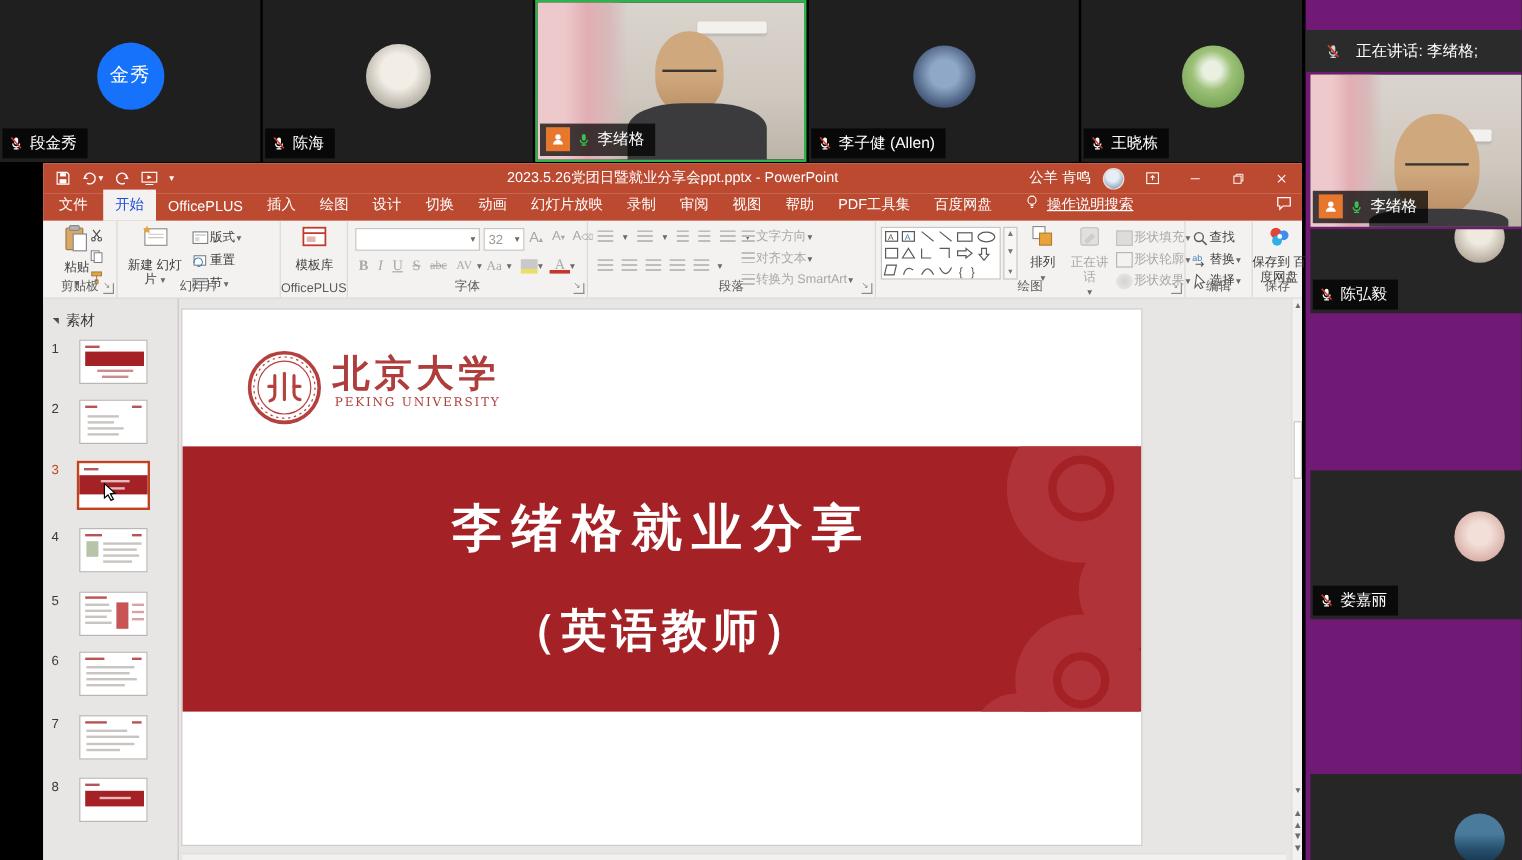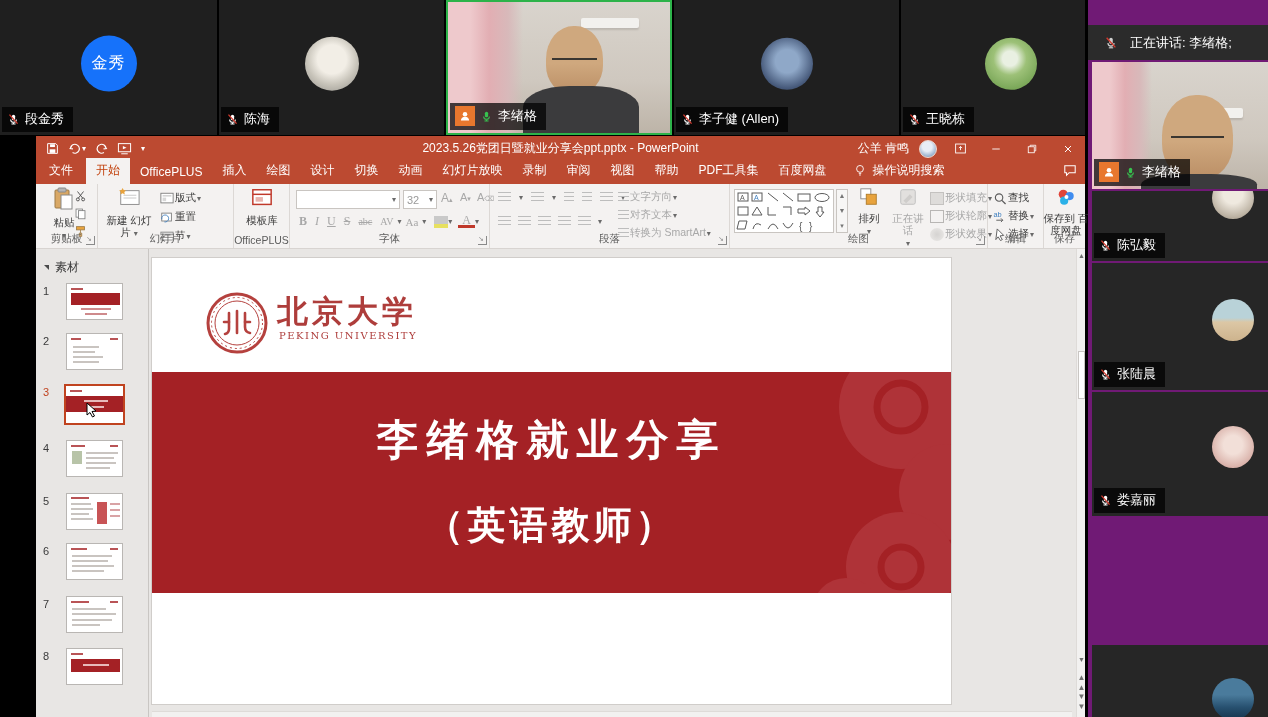--- a/index.html
+++ b/index.html
@@ -44,22 +44,22 @@
   
   .ppt { position:absolute; left:36px; top:136px; width:1049px; height:581px; background:#f4f2f1; }
   .titlebar { position:absolute; left:0; top:0; width:100%; height:25px; background:#bc4a31; display:flex; align-items:center; }
   .qat { display:flex; align-items:center; gap:9px; padding-left:10px; color:#fff; }
   .wtitle { position:absolute; left:0; right:0; text-align:center; color:#fff; font-size:12px; pointer-events:none; }
   .tb-right { position:absolute; right:4px; top:0; height:25px; display:flex; align-items:center; gap:10px; color:#fff; }
   .acct-av { width:18px; height:18px; border-radius:50%; background:radial-gradient(circle at 45% 35%,#e8eef6 0 35%,#9db4cf 70%,#55718f 100%); border:1px solid #f0d9d0; }
   .winbtn { width:26px; height:25px; display:flex; align-items:center; justify-content:center; }
   .tabrow { position:absolute; left:0; top:25px; width:100%; height:23px; background:#bc4a31; display:flex; align-items:flex-end; }
   .tab { color:#fff; font-size:12px; padding:4px 10px 5px; white-space:nowrap; }
-  .tab.sel { background:#f4f2f1; color:#c2410c; }
-  .tellme { display:flex; align-items:center; gap:6px; color:#fff; font-size:12px; padding:4px 8px 5px; margin-left:10px; }
+  .tab.sel { background:#f4f2f1; color:#1d4ed8; }
+  .tellme { display:flex; gap:6px; color:#fff; font-size:12px; padding:4px 8px 5px; margin-left:10px;text-decoration:underline; }
   .tab-comment { position:absolute; right:8px; bottom:3px; }
 
   .ribbon { position:absolute; left:0; top:48px; width:100%; height:65px; background:#f4f2f1; border-bottom:1px solid #d8d4d1; }
   .grp { position:absolute; top:0; height:64px; border-right:1px solid #dcd8d5; }
   .grp-label { position:absolute; bottom:2px; left:0; right:0; text-align:center; font-size:10.5px; color:#5c5c5c; }
   .launcher { position:absolute; right:2px; bottom:3px; width:9px; height:9px; border-right:1px solid #8a8a8a; border-bottom:1px solid #8a8a8a; font-size:7px; color:#8a8a8a; line-height:5px; }
   .bigbtn { position:absolute; top:3px; width:44px; text-align:center; font-size:10.5px; color:#3b3b3b; line-height:1.15; }
   .bigbtn .bicon { margin:0 auto 3px; }
   .caret { font-size:8px; color:#6a6a6a; }
   .mini { display:flex; align-items:center; gap:1px; font-size:10.5px; color:#3b3b3b; white-space:nowrap; }
@@ -233,33 +233,20 @@
           <rect x="6" y="2" width="4" height="7" rx="2" fill="#fff"></rect>
           <path class="micline" d="M4.5 8a3.5 3.5 0 0 0 7 0"></path>
           <line class="micline" x1="8" y1="12" x2="8" y2="13.5"></line>
           <line class="micline" x1="5.5" y1="13.5" x2="10.5" y2="13.5"></line>
           <line x1="3" y1="2" x2="13" y2="13" stroke="#d43b2f" stroke-width="1.6"></line>
         </svg>
       <span>陈弘毅</span>
     </div>
   </div>
 
-  <div class="stile" style="top:263px;height:127px;">
-    <div class="sav sav2" style="top:36px;"></div>
-    <div class="nametag">
-      <svg width="13" height="13" viewBox="0 0 16 16">
-          <rect x="6" y="2" width="4" height="7" rx="2" fill="#fff"></rect>
-          <path class="micline" d="M4.5 8a3.5 3.5 0 0 0 7 0"></path>
-          <line class="micline" x1="8" y1="12" x2="8" y2="13.5"></line>
-          <line class="micline" x1="5.5" y1="13.5" x2="10.5" y2="13.5"></line>
-          <line x1="3" y1="2" x2="13" y2="13" stroke="#d43b2f" stroke-width="1.6"></line>
-        </svg>
-      <span>张陆晨</span>
-    </div>
-  </div>
 
   <div class="stile" style="top:392px;height:124px;">
     <div class="sav sav3" style="top:34px;"></div>
     <div class="nametag">
       <svg width="13" height="13" viewBox="0 0 16 16">
           <rect x="6" y="2" width="4" height="7" rx="2" fill="#fff"></rect>
           <path class="micline" d="M4.5 8a3.5 3.5 0 0 0 7 0"></path>
           <line class="micline" x1="8" y1="12" x2="8" y2="13.5"></line>
           <line class="micline" x1="5.5" y1="13.5" x2="10.5" y2="13.5"></line>
           <line x1="3" y1="2" x2="13" y2="13" stroke="#d43b2f" stroke-width="1.6"></line>

